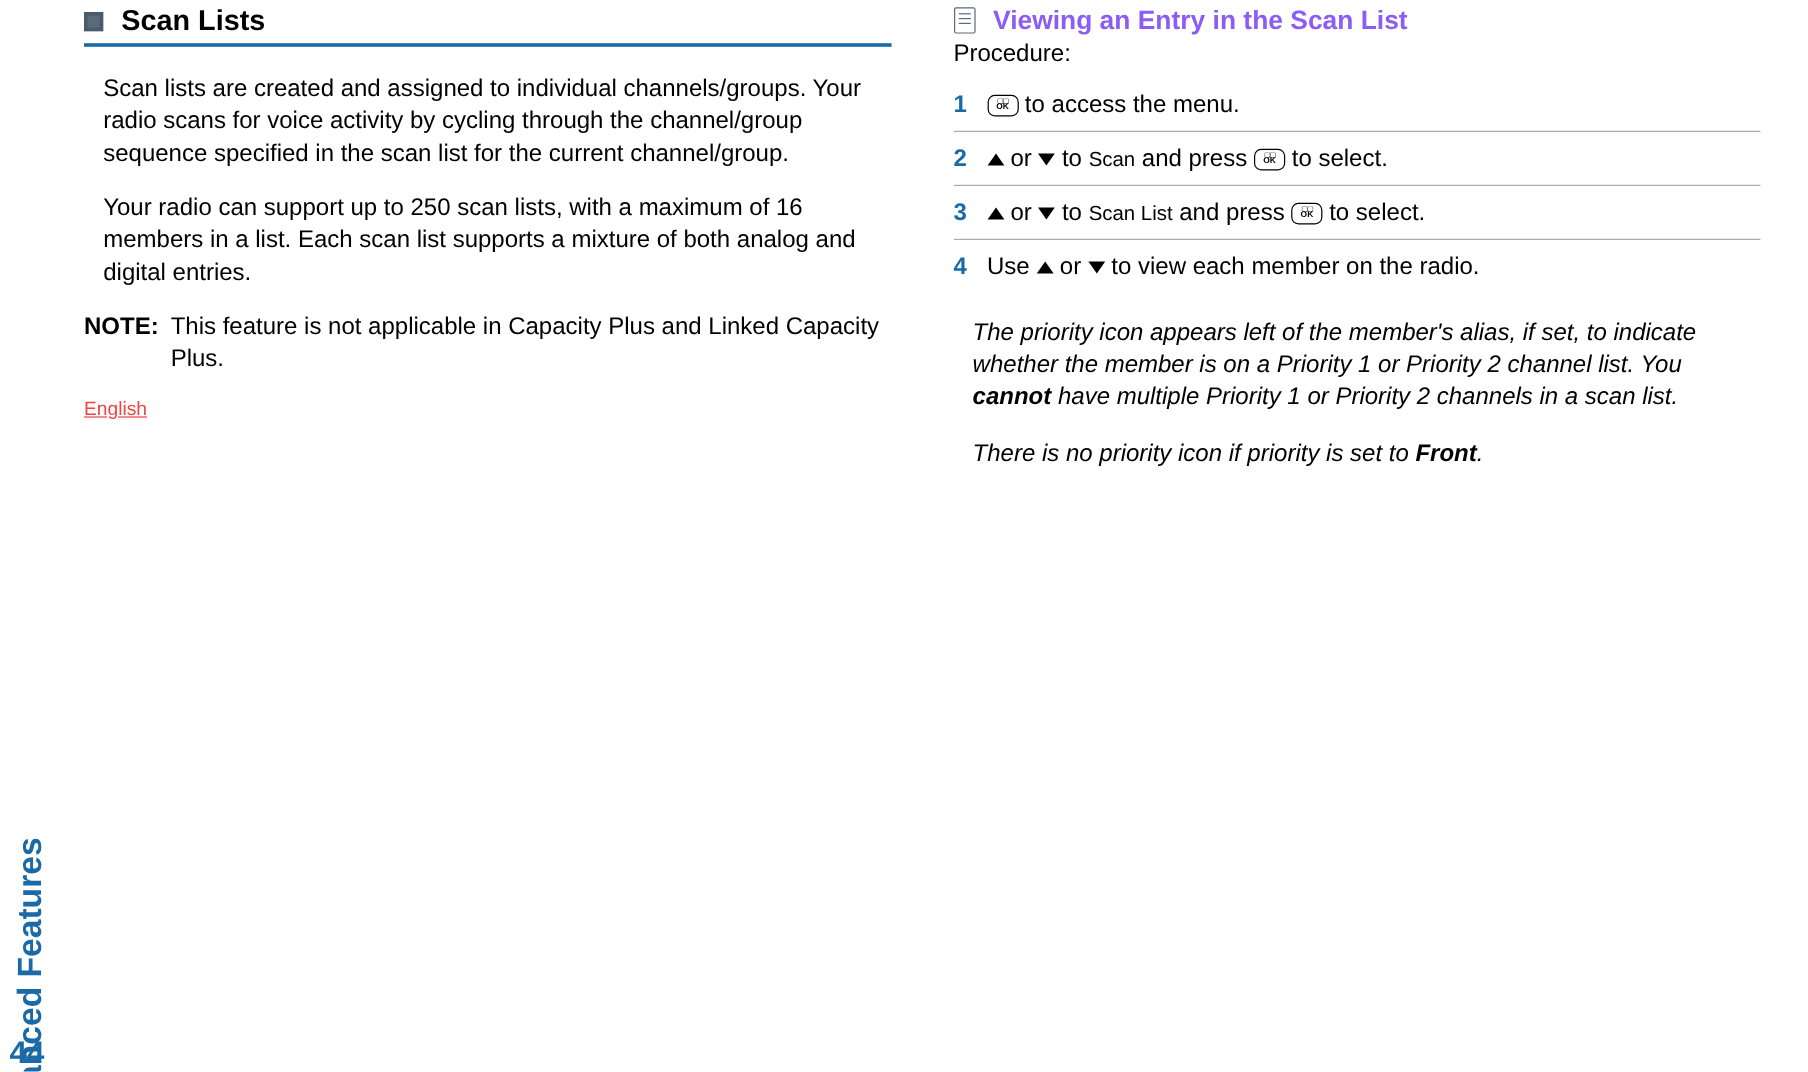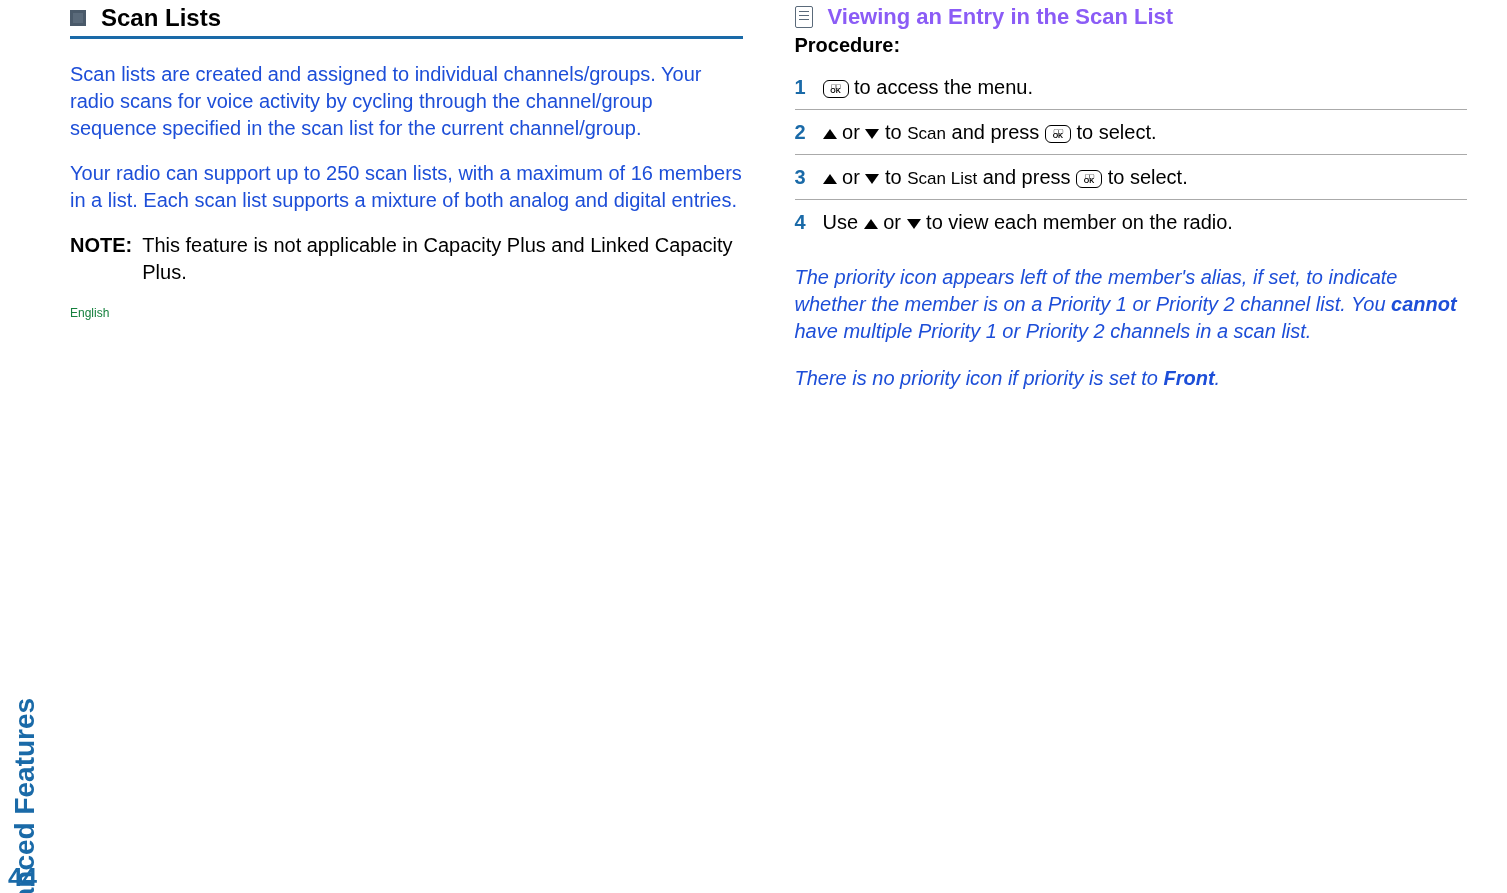--- a/index.html
+++ b/index.html
@@ -34,23 +34,24 @@
     }
     .page-num {
       position: absolute;
       bottom: 0;
       left: 8px;
       color: #1a6aa8;
       font-size: 26px;
       font-weight: bold;
     }
     .english-label {
-      color: #15803d;
-      font-size: 12px;
+      color: #ef4444;
+      font-size: 16px;
       margin-top: 20px;
+      text-decoration: underline;
     }
     .content {
       flex: 1;
       display: flex;
       gap: 52px;
       padding: 0 40px 0 20px;
       justify-content: flex-end;
     }
     .col {
       flex: 1;
@@ -97,34 +98,35 @@
     }
     .heading-underline {
       height: 3px;
       background: #1a6aa8;
       margin-bottom: 22px;
     }
     p {
       font-size: 20px;
       line-height: 1.35;
       margin-bottom: 18px;
-      color: #1d4ed8;
+      color: #000000;
+      margin-left: 16px;
     }
     .note-row {
       display: flex;
       gap: 10px;
       font-size: 20px;
       line-height: 1.35;
     }
     .note-label {
       font-weight: bold;
       white-space: nowrap;
     }
     .proc-label {
-      font-weight: bold;
+      font-weight: normal;
       font-size: 20px;
       margin-bottom: 8px;
     }
     .step {
       display: flex;
       align-items: center;
       gap: 10px;
       font-size: 20px;
       padding: 8px 0;
       border-bottom: 1px solid #aaa;

